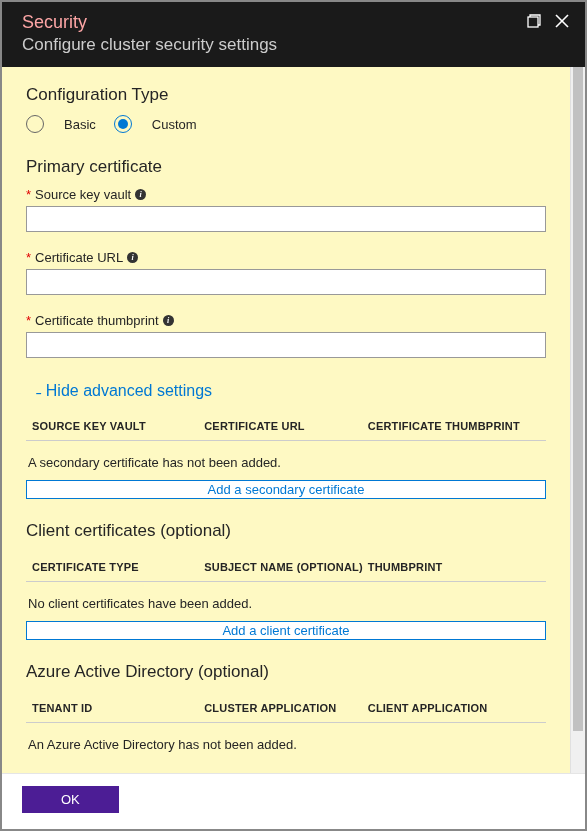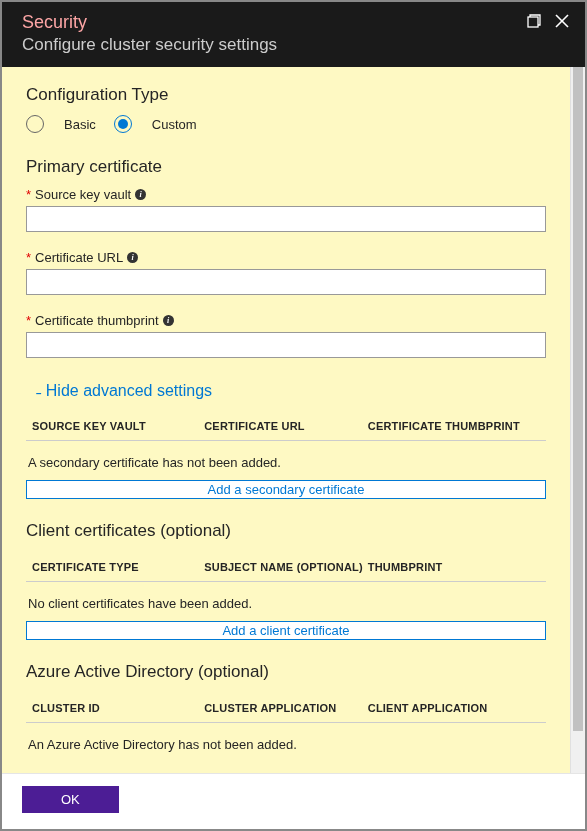--- a/index.html
+++ b/index.html
@@ -304,21 +304,21 @@
       <div class="table-header">
         <div class="table-col">CERTIFICATE TYPE</div>
         <div class="table-col">SUBJECT NAME (OPTIONAL)</div>
         <div class="table-col">THUMBPRINT</div>
       </div>
       <div class="empty-msg">No client certificates have been added.</div>
       <div class="add-button">Add a client certificate</div>
 
       <div class="subsection-heading">Azure Active Directory (optional)</div>
       <div class="table-header">
-        <div class="table-col">CLUSTER ID</div>
+        <div class="table-col">TENANT ID</div>
         <div class="table-col">CLUSTER APPLICATION</div>
         <div class="table-col">CLIENT APPLICATION</div>
       </div>
       <div class="empty-msg">An Azure Active Directory has not been added.</div>
       
 
     </div>
     <div class="scrollbar-track">
       <div class="scrollbar-thumb"></div>
     </div>

